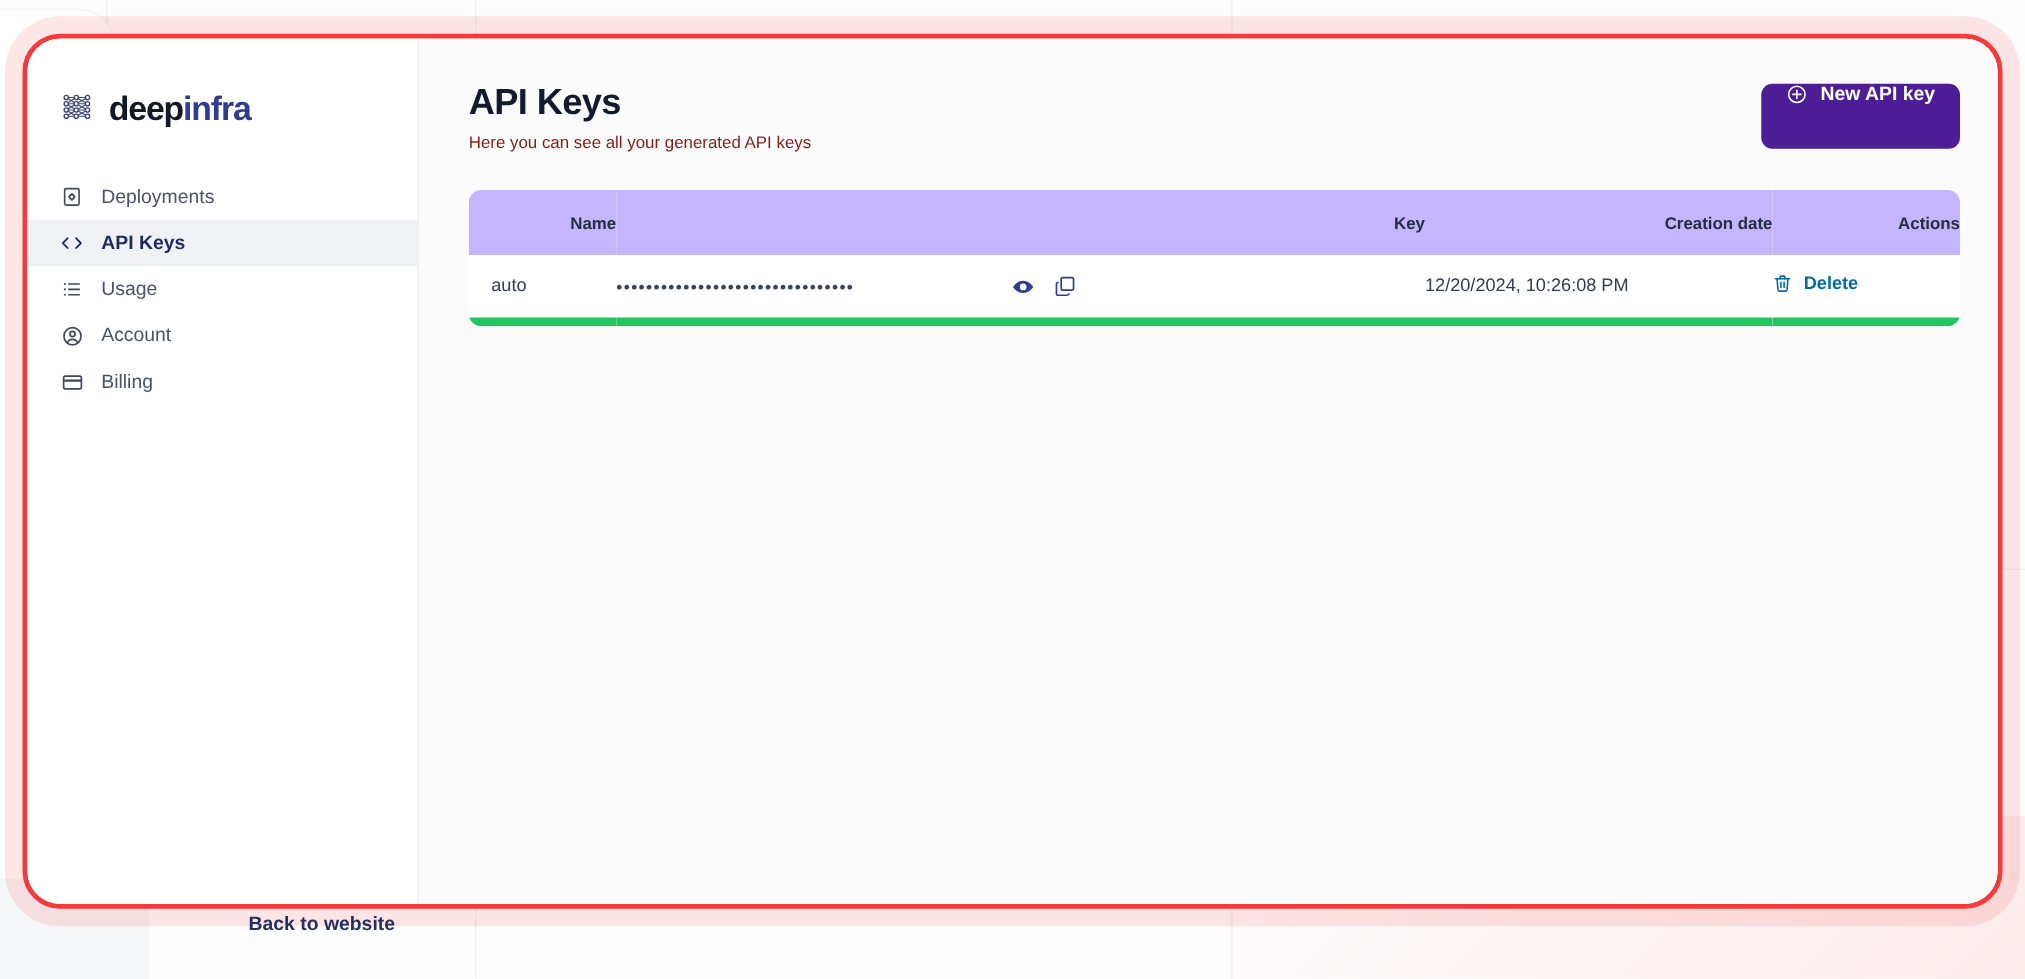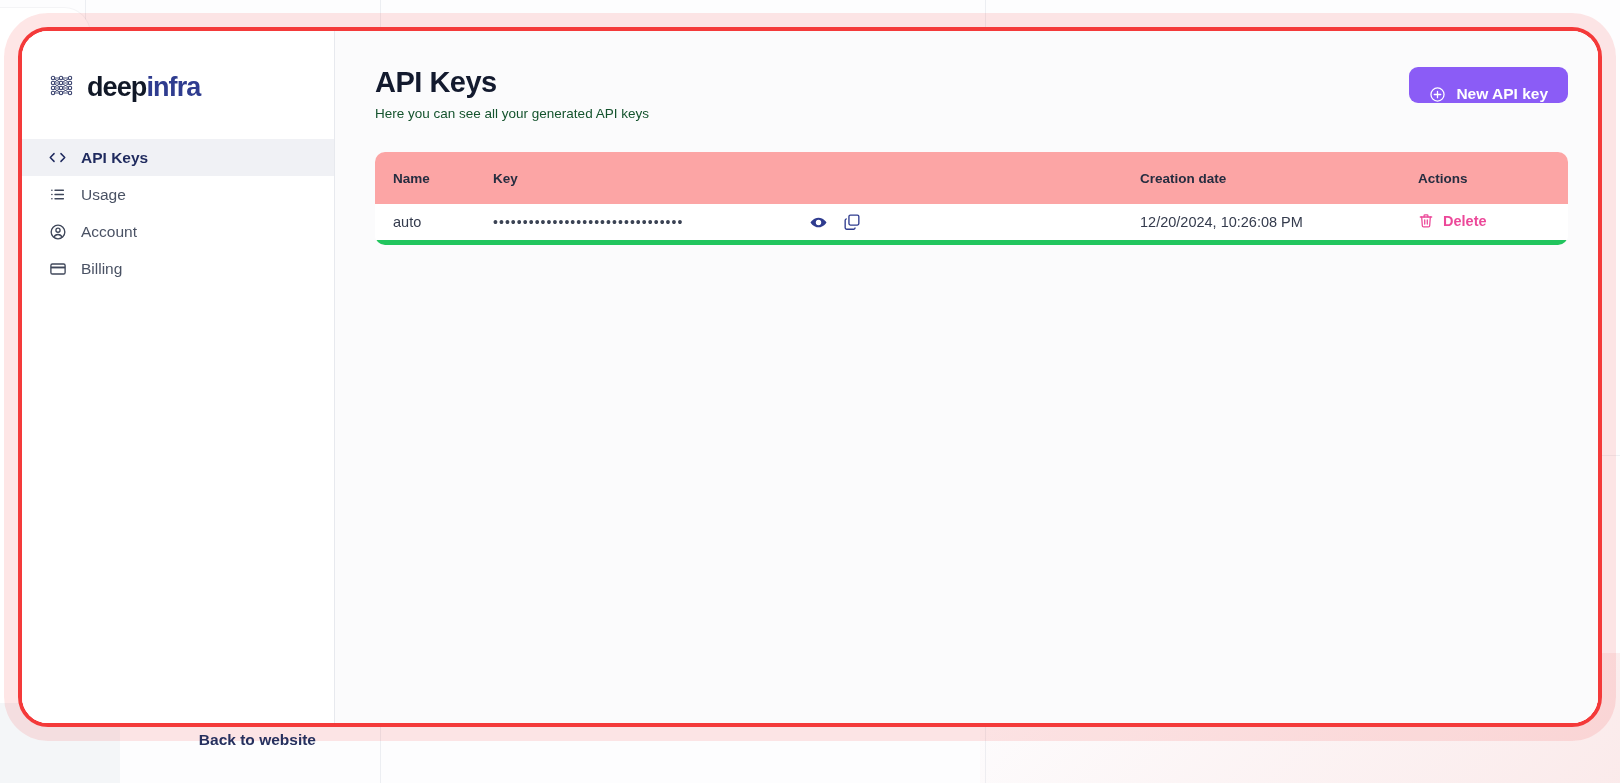--- a/index.html
+++ b/index.html
@@ -165,32 +165,32 @@
   #page-title {
     font-size: 29px;
     font-weight: 700;
     color: #131a2e;
     letter-spacing: -0.5px;
     line-height: 1.18;
   }
   #page-subtitle {
     margin-top: 7px;
     font-size: 13.5px;
-    color: #14532d;
+    color: #7f1d1d;
   }
 
   #new-api-key-button {
     display: inline-flex;
-    align-items: flex-end;
+    align-items: flex-start;
     gap: 10px;
-    background: #8b5cf6;
+    background: #4c1d95;
     color: #ffffff;
     border: none;
     border-radius: 9px;
-    height: 36px;
+    height: 52px;
     padding: 0 20px;
     font-size: 15.5px;
     font-weight: 700;
     font-family: inherit;
     cursor: pointer;
     white-space: nowrap;
     margin-top: 2px;
   }
   #new-api-key-button svg { display: block; }
 
@@ -199,35 +199,35 @@
     margin-top: 31px;
     width: 100%;
     border-collapse: separate;
     border-spacing: 0;
     border-radius: 10px;
     overflow: hidden;
     background: #ffffff;
     table-layout: fixed;
   }
   #keys-table thead th {
-    background: #fca5a5;
+    background: #c4b5fd;
     color: #262d40;
     font-size: 13.5px;
     font-weight: 700;
-    text-align: left;
+    text-align: right;
     padding: 17px 0 17px 0;
     height: 52px;
   }
   #keys-table thead th:first-child { padding-left: 18px; }
   #keys-table tbody td {
     background: #ffffff;
-    border-bottom: 5px solid #22c55e;
+    border-bottom: 7px solid #22c55e;
     font-size: 14.5px;
     color: #343b4d;
-    height: 41px;
+    height: 57px;
     padding: 0;
     vertical-align: middle;
   }
   #keys-table tbody td:first-child { padding-left: 18px; }
 
   .col-name { width: 118px; }
   .col-key  { width: auto; }
   .col-date { width: 278px; }
   .col-actions { width: 150px; }
 
@@ -256,21 +256,21 @@
   }
   .key-icon-btn + .key-icon-btn { margin-left: 8px; }
   .key-icon-btn svg { display: block; }
 
   .date-cell { color: #343b4d; font-size: 14.5px; }
 
   .delete-action {
     display: inline-flex;
     align-items: center;
     gap: 9px;
-    color: #ec4899;
+    color: #0369a1;
     font-size: 14.5px;
     font-weight: 700;
     cursor: pointer;
     background: none;
     border: none;
     padding: 0;
     font-family: inherit;
   }
   .delete-action svg { display: block; }
 
@@ -346,20 +346,30 @@
               <circle cx="22" cy="16" r="1.7"></circle>
                 <circle cx="22" cy="21" r="1.7"></circle>
             </g>
           </svg>
         </span>
         <span id="brand-text"><span class="w1">deep</span><span class="w2">infra</span></span>
       </div>
 
       <nav id="nav">
 
+        <div class="nav-item">
+          <span class="nav-icon">
+            <svg width="17" height="17" viewBox="0 0 20 20" fill="none" stroke="currentColor" stroke-width="1.5">
+              <rect x="3.2" y="2.2" width="13.6" height="15.6" rx="1.6"></rect>
+              <circle cx="10" cy="10" r="2.1"></circle>
+              <path d="M10 6.4v1.1M10 12.5v1.1M6.6 10h1.1M12.3 10h1.1"></path>
+            </svg>
+          </span>
+          <span class="nav-label">Deployments</span>
+        </div>
 
         <div class="nav-item active">
           <span class="nav-icon">
             <svg width="19" height="15" viewBox="0 0 22 15" fill="none" stroke="currentColor" stroke-width="1.7" stroke-linecap="round" stroke-linejoin="round">
               <polyline points="7,3 2.6,7.5 7,12"></polyline>
               <polyline points="15,3 19.4,7.5 15,12"></polyline>
             </svg>
           </span>
           <span class="nav-label">API Keys</span>
         </div>

